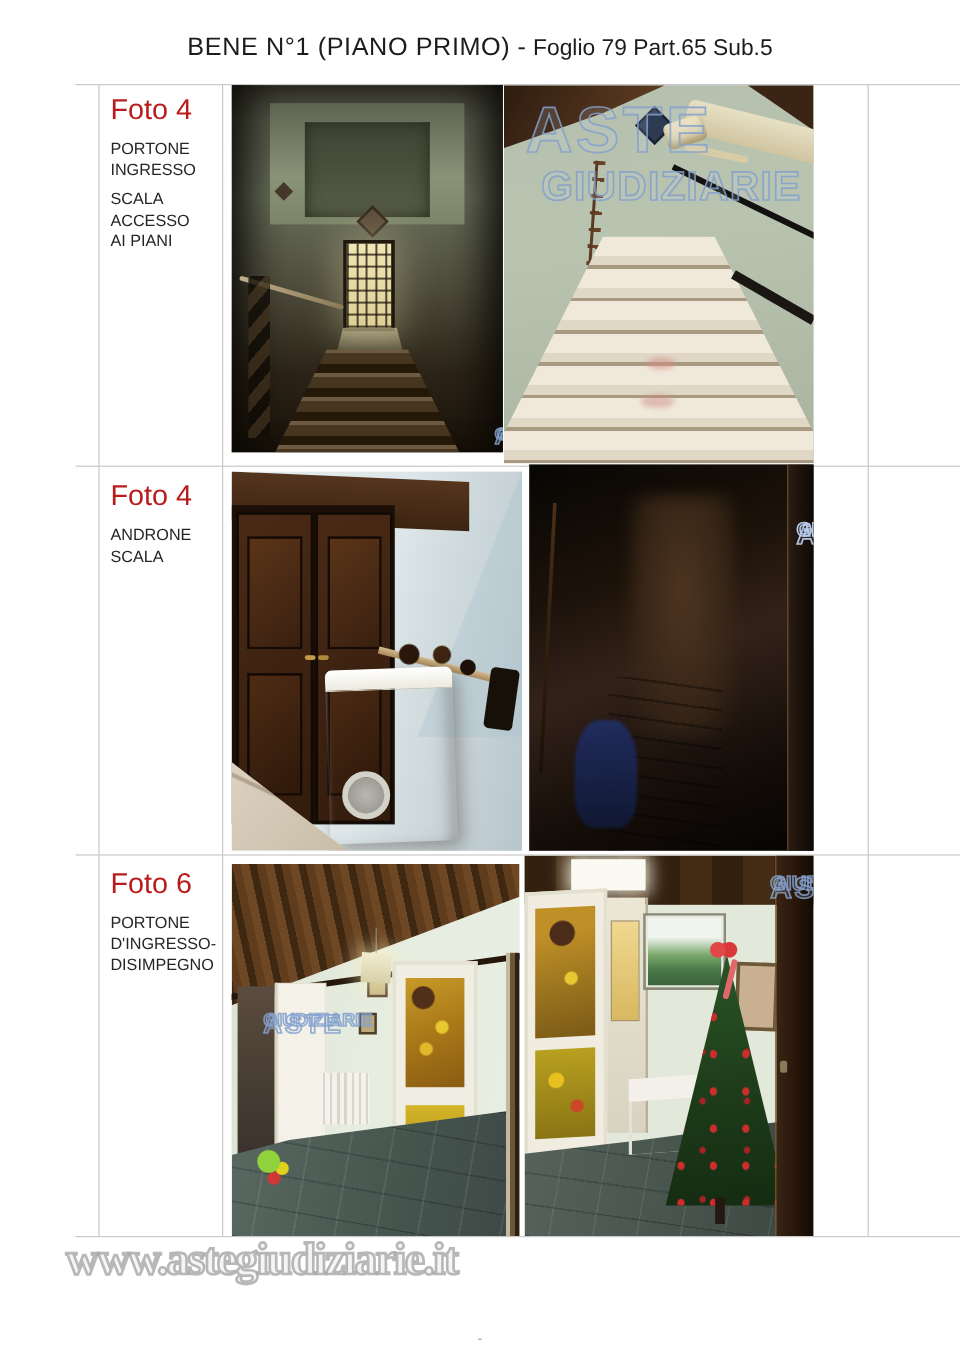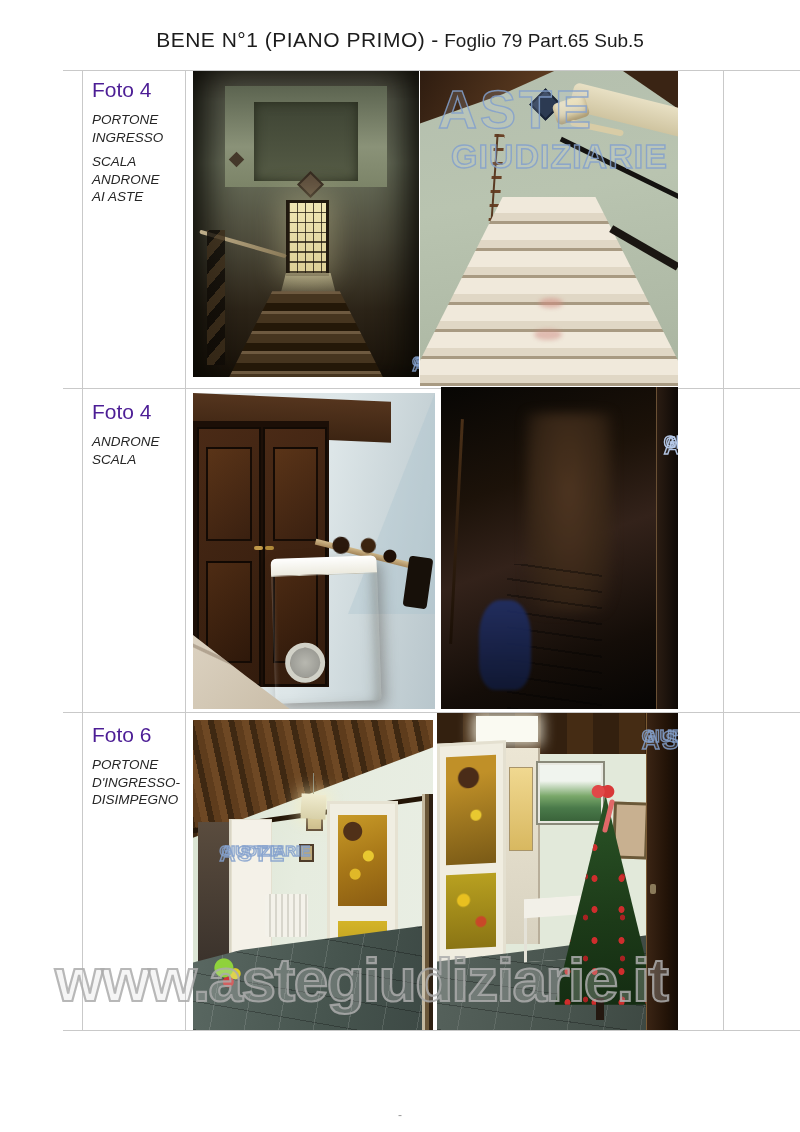--- a/index.html
+++ b/index.html
@@ -11,22 +11,22 @@
   .title .t1{font-size:21px;letter-spacing:.5px;}
   .title .sep{font-size:21px;padding:0 6px;}
   .title .t2{font-size:19px;}
 
   
   .hline{position:absolute;left:63px;width:737px;height:1px;background:#c9c9c9;}
   .vline{position:absolute;top:70px;width:1px;height:960px;background:#c9c9c9;}
 
   
   .label-cell{position:absolute;left:92px;width:90px;}
-  .foto-heading{font-size:21px;color:#4c1d95;margin-bottom:9px;}
-  .foto-label{font-style:italic;font-size:13.5px;line-height:1.3;color:#262626;margin-top:7px;}
+  .foto-heading{font-size:24px;color:#b91c1c;margin-bottom:9px;}
+  .foto-label{font-size:13.5px;line-height:1.3;color:#262626;margin-top:7px;}
 
   
   .photo{position:absolute;overflow:hidden;z-index:2;}
   .photo *{position:absolute;}
   .wm{font-weight:700;line-height:.95;white-space:nowrap;z-index:6;
       color:rgba(205,220,240,.14);-webkit-text-stroke:1.4px rgba(130,160,205,.85);}
   .wm.bright{-webkit-text-stroke:1.4px rgba(185,205,238,.95);color:rgba(220,230,245,.10);}
 
   
   .photo1{left:193px;top:71px;width:226px;height:306px;
@@ -202,23 +202,23 @@
                repeating-linear-gradient(8deg,rgba(0,0,0,.25) 0 1px,transparent 1px 26px),
                linear-gradient(100deg,#56625c,#46524c 60%,#3a453f);}
   .p6-rdoor{right:0;top:0;width:13%;height:100%;border-left:1px solid #7a5a34;
     background:linear-gradient(90deg,#3a2414,#241408 60%,#140b05);}
   .p6-keyplate{right:9%;top:54%;width:6px;height:10px;background:#8a7a5a;border-radius:2px;}
   .p6-wm{right:15%;top:5%;text-align:right;}
   .p6-wm .l1{font-size:25px;letter-spacing:2px;}
   .p6-wm .l2{font-size:17px;}
 
   
-  .site-wm{position:absolute;left:55px;top:944px;width:600px;z-index:40;font-weight:700;
-    font-size:62px;letter-spacing:-1.5px;white-space:nowrap;
-    color:rgba(215,215,215,.25);-webkit-text-stroke:2.2px rgba(172,172,172,.85);}
+  .site-wm{position:absolute;left:55px;top:1028px;width:600px;z-index:40;font-weight:700;
+    font-size:38px;letter-spacing:-1.5px;white-space:nowrap;
+    color:rgba(215,215,215,.25);font-family:Liberation Serif, serif;-webkit-text-stroke:2.2px rgba(172,172,172,.85);}
 
   
   .footer{position:absolute;left:0;width:100%;text-align:center;color:#8a8a8a;font-size:13px;letter-spacing:-.2px;}
   .footer.f1{top:1071px;} .footer.f2{top:1092px;}
   .page-marker{position:absolute;left:0;width:100%;top:1108px;text-align:center;color:#9a9a9a;font-size:12px;}
 </style>
 </head>
 <body>
 
 <div class="page">
@@ -235,22 +235,22 @@
   <div class="vline" style="left:185px"></div>
   <div class="vline" style="left:723px"></div>
 
   <div class="label-cell" style="top:78px">
     <div class="foto-heading">Foto 4</div>
     <div class="foto-label">
       <div>PORTONE</div>
       <div>INGRESSO</div>
     </div>
     <div class="foto-label">
-      <div>SCALA ANDRONE</div>
-      <div>AI ASTE</div>
+      <div>SCALA ACCESSO</div>
+      <div>AI PIANI</div>
     </div>
   </div>
 
   <div class="label-cell" style="top:400px">
     <div class="foto-heading">Foto 4</div>
     <div class="foto-label" style="margin-top:2px">
       <div>ANDRONE</div>
       <div>SCALA</div>
     </div>
   </div>

